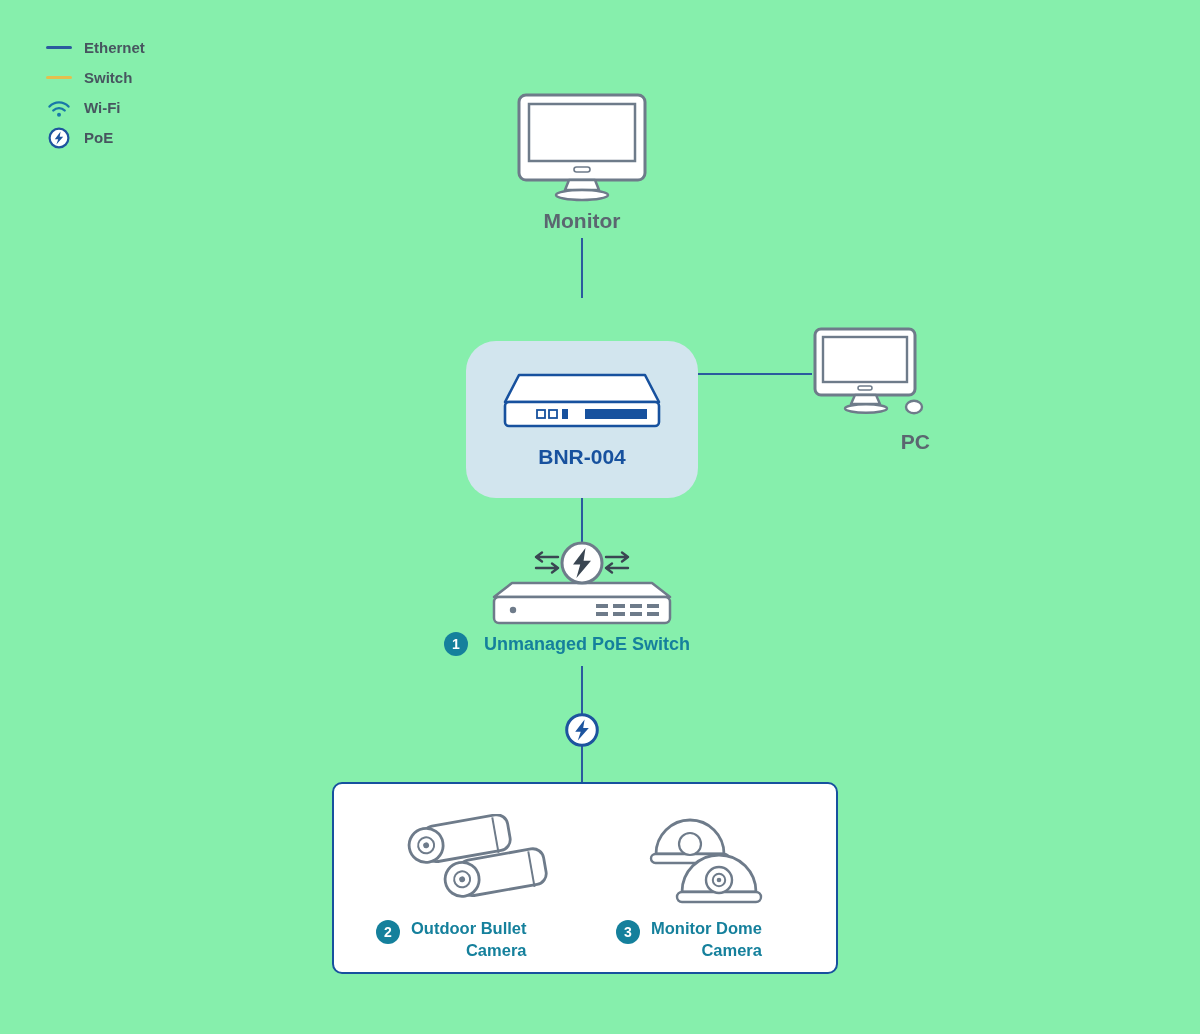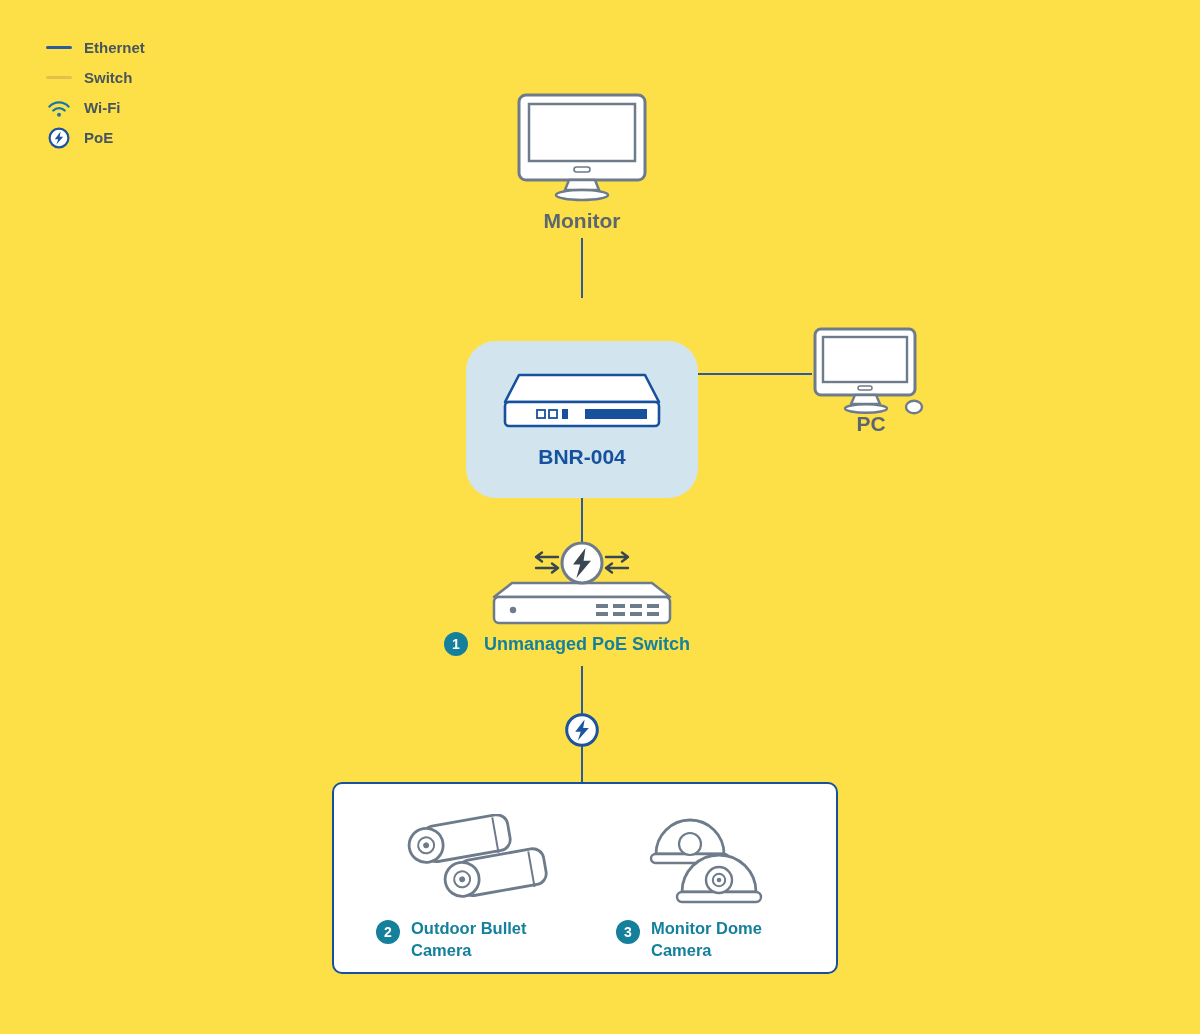--- a/index.html
+++ b/index.html
@@ -1,18 +1,18 @@
 <!DOCTYPE html>
 <html style="--ethernet: #2b5a9e; --fiber: #e3bf4e; --wifi: #1878a8; --poe: #1d549e; --accent-blue: #17519e; --teal: #15809c; --panel-bg: #d2e5ee; --device-gray: #6e7b8a; --label-gray: #5b6670; --emblem-dark: #3a4652;"><head>
 <meta charset="utf-8">
 <style>
   * { margin:0; padding:0; box-sizing:border-box; }
   html,body { background:#fff; }
   body { font-family:"Liberation Sans", sans-serif; }
-  .stage { position:relative; width:1200px; height:1034px; background:#fde047; overflow:hidden; }
+  .stage { position:relative; width:1200px; height:1034px; background:#86efac; overflow:hidden; }
   .abs { position:absolute; }
 
   
   .legend { position:absolute; left:44px; top:36px; display:flex; flex-direction:column; gap:7px; }
   .legend-row { display:flex; align-items:center; gap:10px; height:23px; }
   .legend-swatch { width:30px; display:flex; justify-content:center; align-items:center; }
   .swatch-line { width:26px; height:3px; border-radius:2px; }
   .swatch-ethernet { background:var(--ethernet); }
   .swatch-fiber { background:var(--fiber); }
   .legend-label { font-size:15px; font-weight:700; color:#47555f; }
@@ -36,21 +36,21 @@
   .switch-caption { position:absolute; left:444px; top:632px; display:flex; align-items:center; gap:16px; }
   .badge { width:24px; height:24px; border-radius:50%; background:var(--teal); color:#fff;
            font-size:14px; font-weight:700; display:flex; align-items:center; justify-content:center; flex:0 0 auto; }
   .switch-caption .cap-text { font-size:18px; font-weight:700; color:var(--teal); }
 
   
   .camera-box { position:absolute; left:332px; top:782px; width:506px; height:192px;
                 border:2px solid var(--accent-blue); border-radius:10px; background:#fff; }
   .cam-caption { position:absolute; display:flex; align-items:flex-start; gap:11px; }
   .cam-caption .badge { margin-top:3px; }
-  .cam-caption .cap-text { font-size:16.5px; font-weight:700; color:var(--teal); text-align:left; line-height:22px; }
+  .cam-caption .cap-text { font-size:16.5px; font-weight:700; color:var(--teal); text-align:right; line-height:22px; }
 
   svg { display:block; }
 </style>
 </head>
 <body>
 
 <div class="stage">
 
   <div class="legend">
     <div class="legend-row">
@@ -126,21 +126,21 @@
   <div class="abs" style="left:812px; top:326px;">
     <svg width="118" height="94" viewBox="0 0 118 94">
       <rect x="3" y="3" width="100" height="66" rx="6" fill="#fff" stroke="var(--device-gray)" stroke-width="3"></rect>
       <rect x="11" y="11" width="84" height="45" fill="#fff" stroke="var(--device-gray)" stroke-width="2.4"></rect>
       <rect x="46" y="60" width="14" height="4" rx="2" fill="#fff" stroke="var(--device-gray)" stroke-width="1.5"></rect>
       <path d="M43 69 L64 69 L68 78 L39 78 Z" fill="#fff" stroke="var(--device-gray)" stroke-width="2.4" stroke-linejoin="round"></path>
       <ellipse cx="54" cy="82.5" rx="21" ry="4.2" fill="#fff" stroke="var(--device-gray)" stroke-width="2.4"></ellipse>
       <ellipse cx="102" cy="81" rx="8" ry="6.2" fill="#fff" stroke="var(--device-gray)" stroke-width="2.4"></ellipse>
     </svg>
   </div>
-  <div class="node-label" style="left:812px; top:412px; width:118px;">PC</div>
+  <div class="node-label" style="left:812px; top:430px; width:118px;text-align:right;">PC</div>
 
   <div class="abs" style="left:486px; top:536px;">
     <svg width="192" height="94" viewBox="0 0 192 94">
 
       <path d="M26 47 L166 47 L184 61 L8 61 Z" fill="#fff" stroke="var(--device-gray)" stroke-width="2.5" stroke-linejoin="round"></path>
       <rect x="8" y="61" width="176" height="26" rx="5" fill="#fff" stroke="var(--device-gray)" stroke-width="2.5"></rect>
       <circle cx="27" cy="74" r="3.2" fill="var(--device-gray)"></circle>
 
       <g fill="var(--device-gray)">
         <rect x="110" y="68" width="12" height="4"></rect>

